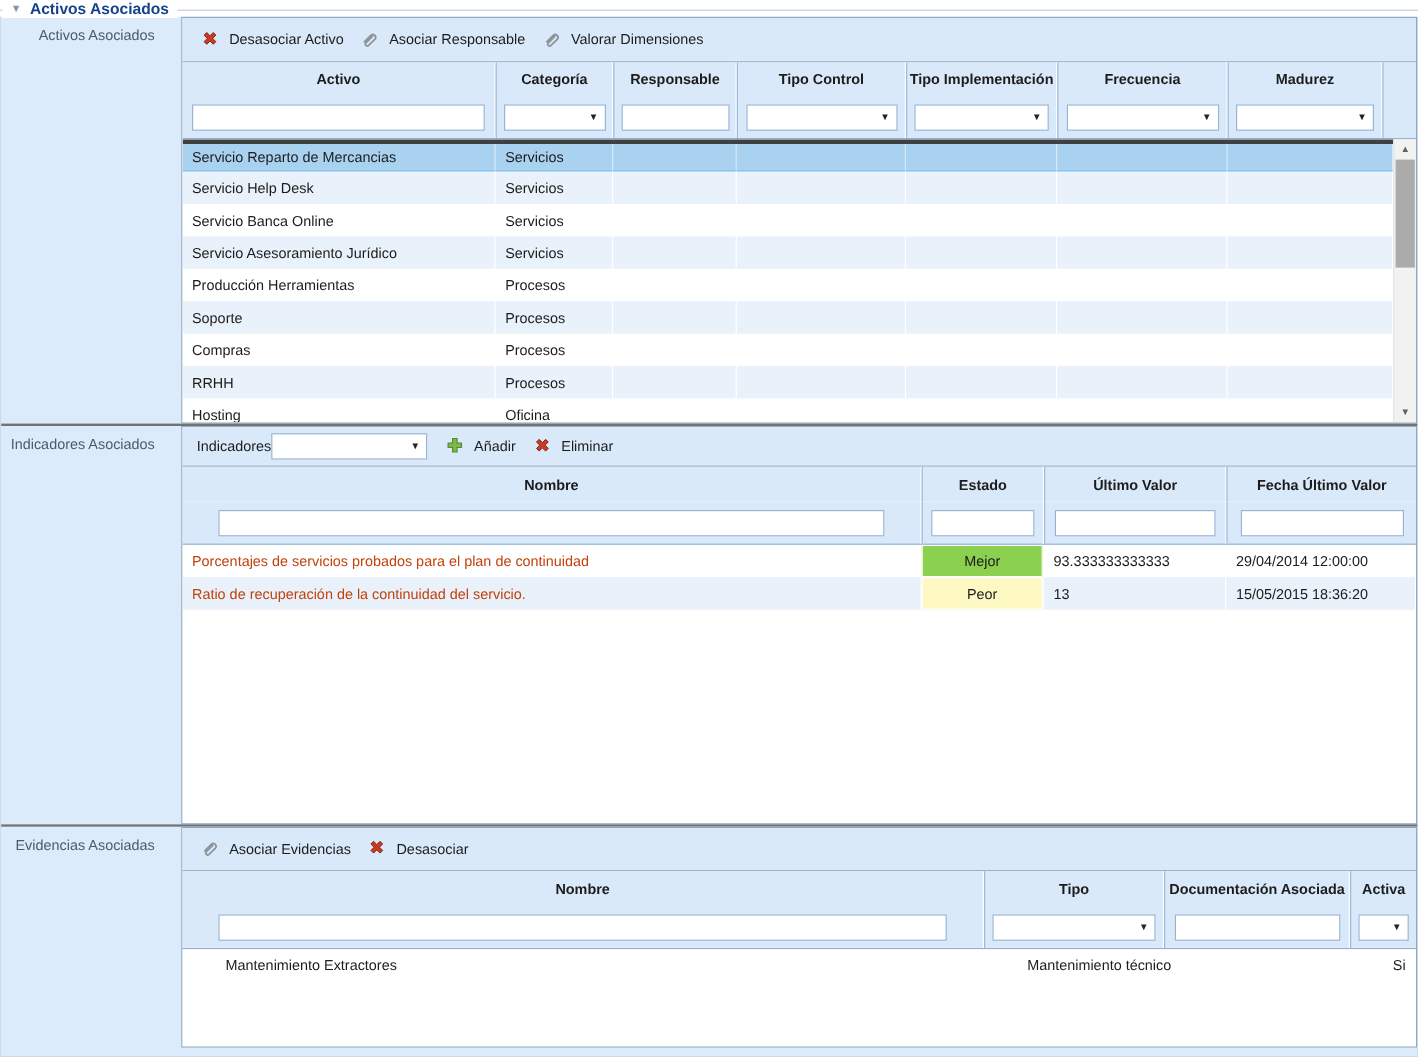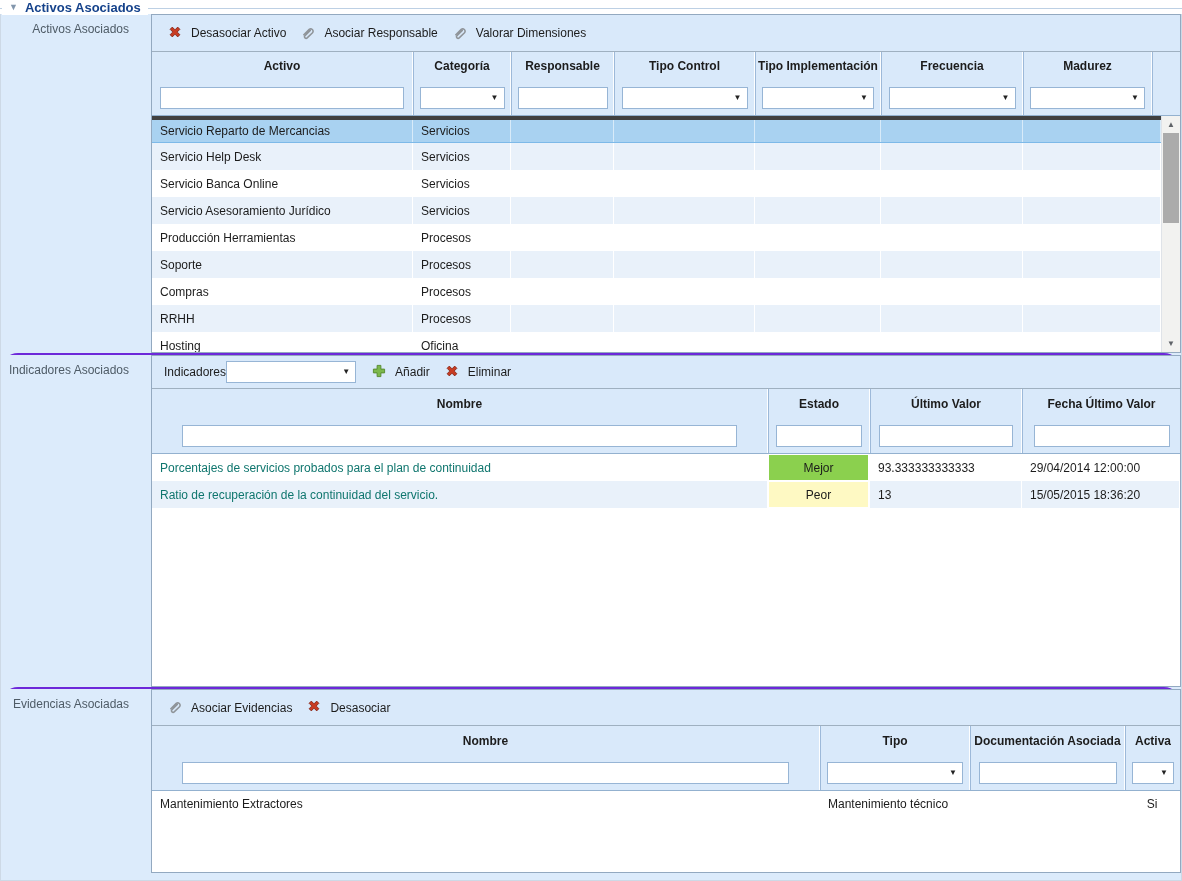--- a/index.html
+++ b/index.html
@@ -18,21 +18,21 @@
   .legend-line { position: absolute; top: 8px; left: 0; right: 0; border-top: 1px solid #bdd0e4; }
   .legend-content { position: absolute; top: 0; left: 2px; background: #ffffff; padding: 0 7px; display: flex; align-items: center; gap: 7px; }
   .caret { color: #8296ac; font-size: 9px; line-height: 1; }
   .legend-text { color: #15428b; font-weight: bold; font-size: 13px; white-space: nowrap; }
 
   
   .fs-body { position: absolute; top: 14px; left: 0; right: 0; bottom: 0;
              background: #dcebfb; border-left: 1px solid #cdd9e6; border-right: 1px solid #cdd9e6; border-bottom: 1px solid #cdd9e6;
              display: flex; flex-direction: column; }
   section { display: flex; flex: none; }
-  .sec-div { border-top: 2px solid #6d28d9; border-radius: 17px; }
+  .sec-div { border-top: 2px solid #737373; }
   .side { width: 150px; flex: none; padding: 8px 22px 0 0; text-align: right; color: #4e5b66; background: #dcebfb; }
   .panel { flex: 1; background: #ffffff; border: 1px solid #93a9c0; display: flex; flex-direction: column; overflow: hidden; }
 
   
   .toolbar { background: #d9e9fa; border-bottom: 1px solid #9fb0c0; display: flex; align-items: center; padding: 0 8px; flex: none; }
   .tb-btn { display: flex; align-items: center; gap: 8px; background: none; border: none; font: inherit; color: #1c1c1c; padding: 4px 7px; cursor: pointer; white-space: nowrap; }
   .tb-label { padding-left: 4px; white-space: nowrap; }
   .icon { width: 16px; height: 16px; flex: none; display: inline-block; }
 
   
@@ -60,21 +60,21 @@
 
   
   .tbody-wrap { flex: 1; display: flex; overflow: hidden; }
   .rows { flex: 1; overflow: hidden; background: #fff; }
   .trow { height: 27px; cursor: default; }
   .trow .cell { height: 100%; display: flex; align-items: center; padding-left: 8px; overflow: hidden; white-space: nowrap; border-right: 1px solid transparent; }
   .trow.alt { background: #e9f1fa; }
   .trow.alt .cell { border-right: 1px solid #ffffff; }
   .trow.sel { background: #a9d2f1; border-top: 4px solid #404040; border-bottom: 1px solid #7db9e8; height: 27px; }
   .trow.sel .cell { border-right: 1px solid rgba(255,255,255,0.55); }
-  .cell.link { color: #0f766e; }
+  .cell.link { color: #c2410c; }
   .cell.badge-cell { padding: 0; }
   .badge { width: 100%; height: 100%; display: flex; align-items: center; justify-content: center; color: #1b1b1b; border: 1px solid #fff; }
   .cell.center { justify-content: center; padding-left: 0; }
 
   
   .vscroll { width: 19px; flex: none; background: #f2f2f0; border-left: 1px solid #dfe3e8; position: relative; }
   .vs-btn { position: absolute; left: 0; width: 100%; height: 17px; display: flex; align-items: center; justify-content: center; font-size: 8px; color: #5f6368; cursor: pointer; }
   .vs-up { top: 0; } .vs-down { bottom: 0; }
   .vs-thumb { position: absolute; left: 1px; right: 1px; top: 17px; height: 90px; background: #ababab; cursor: pointer; }
 </style>
@@ -375,21 +375,21 @@
             </div>
           <div class="fcell">
               <div class="sel-box" style="width:42px">
                 <span></span>
                 <span class="sel-arrow">▼</span>
               </div>
             </div>
         </div>
         <div class="tbody-wrap">
           <div class="rows" id="evidencias-rows">
-              <div class="trow cols-e" style="height: 26px;">
+              <div class="trow cols-e" style="height: 26px; padding-left: 28px;">
                 <div class="cell">Mantenimiento Extractores</div>
                 <div class="cell">Mantenimiento técnico</div>
                 <div class="cell"></div>
                 <div class="cell center">Si</div>
               </div>
             </div>
         </div>
       </div>
     </section>
 

